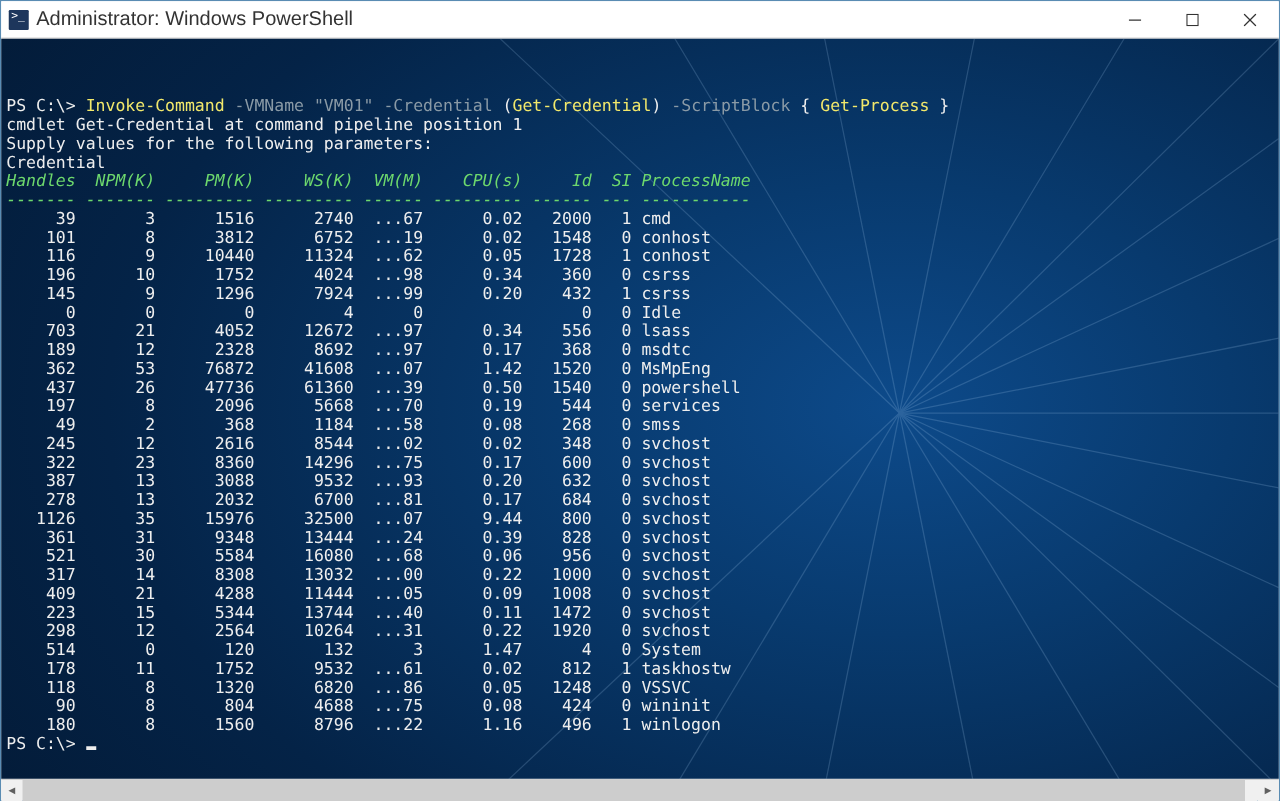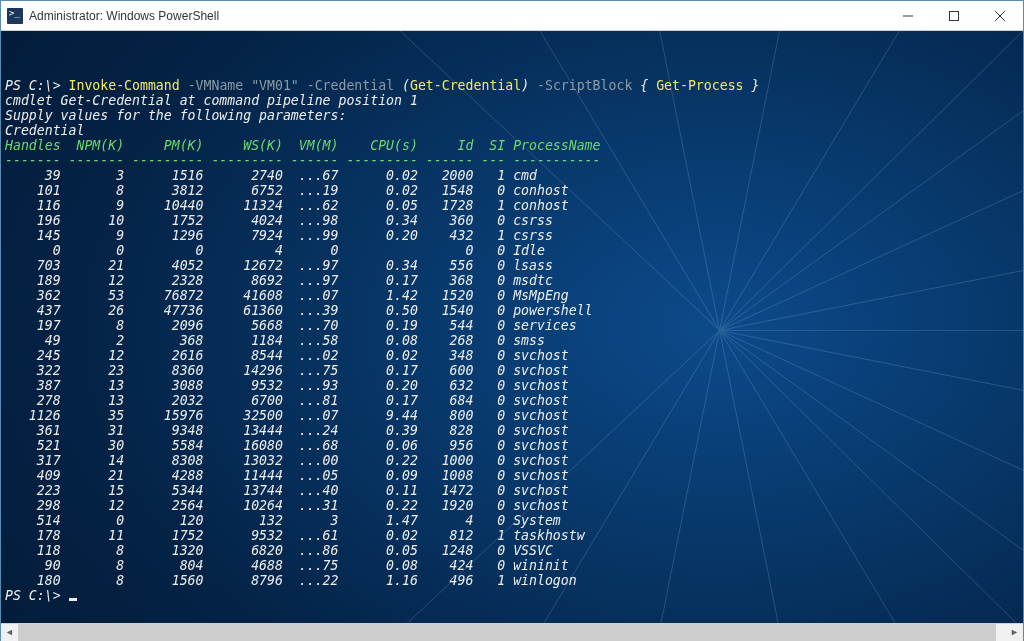--- a/index.html
+++ b/index.html
@@ -17,21 +17,21 @@
       display: flex;
       flex-direction: column;
       background: #fff;
     }
     .titlebar {
       height: 30px;
       background: #fff;
       display: flex;
       align-items: center;
       padding-left: 6px;
-      font-size: 12px;
+      font-size: 16px;
       color: #333;
       border-bottom: 1px solid #d0d0d0;
     }
     .titlebar-icon {
       width: 16px;
       height: 16px;
       margin-right: 6px;
       background: #1d365c;
       position: relative;
       border-radius: 1px;
@@ -71,21 +71,21 @@
       overflow: hidden;
       position: relative;
       white-space: pre;
     }
     .rays {
       position: absolute;
       inset: 0;
       pointer-events: none;
       opacity: 0.22;
     }
-    .c-white { color: #eeeeee; font-style: italic; }
+    .c-white { color: #eeeeee; }
     .c-yellow { color: #f2e86b; }
     .c-gray { color: #8a9aa6; }
     .c-green { color: #6dd86d; font-style: italic; }
     .lines { position: relative; z-index: 2; }
     .cursor {
       display: inline-block;
       width: 8px;
       height: 3px;
       background: #eeeeee;
       vertical-align: -1px;

